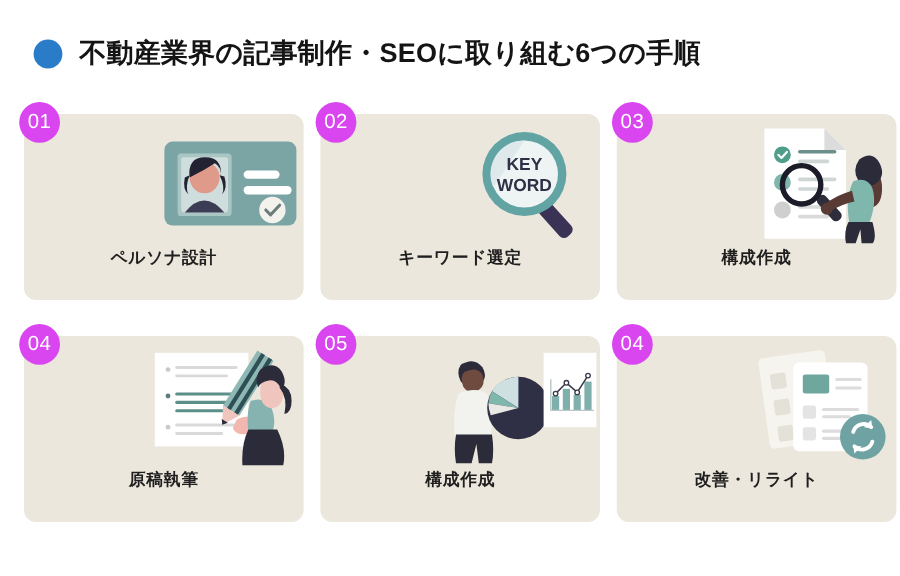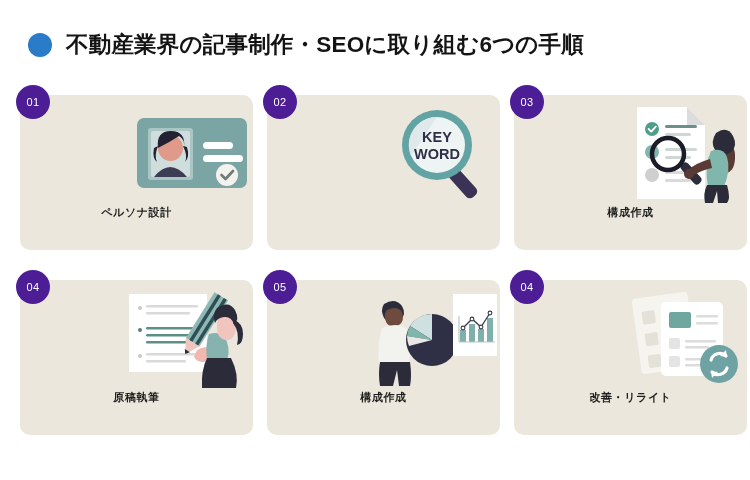--- a/index.html
+++ b/index.html
@@ -64,44 +64,44 @@
     align-items: center;
   }
 
   .badge {
     position: absolute;
     left: -4px;
     top: -10px;
     width: 34px;
     height: 34px;
     border-radius: 50%;
-    background: #4c1d95;
+    background: #d946ef;
     color: #ffffff;
-    font-size: 11px;
+    font-size: 17px;
     font-weight: 500;
     display: flex;
     align-items: center;
     justify-content: center;
     z-index: 3;
     letter-spacing: 0.4px;
   }
 
   .art {
     height: 110px;
     width: 100%;
     display: flex;
     align-items: center;
     justify-content: flex-end;
     padding-top: 6px;
     box-sizing: border-box;
   }
   .art svg { display: block; }
 
   .card-label {
-    font-size: 11px;
+    font-size: 14px;
     font-weight: bold;
     color: #1f1f1f;
     letter-spacing: 0.6px;
     text-align: right;
     line-height: 1;
     margin-top: 2px;
   }
 </style>
 </head>
 <body>
@@ -139,20 +139,21 @@
     <div class="art">
       <svg width="110" height="96" viewBox="0 0 110 96">
         <rect x="66" y="62" width="13" height="34" rx="5" fill="#3a3356" transform="rotate(-42 72 78)"></rect>
         <circle cx="47" cy="40" r="35" fill="#62a3a3"></circle>
         <circle cx="47" cy="40" r="28" fill="#eef3f4"></circle>
         <path d="M47 12 a28 28 0 0 0 -26 39 z" fill="#dfe9ec"></path>
         <text x="47" y="37" text-anchor="middle" font-family="'Liberation Sans', sans-serif" font-size="14.5" font-weight="bold" fill="#2f3045">KEY</text>
         <text x="47" y="54" text-anchor="middle" font-family="'Liberation Sans', sans-serif" font-size="14.5" font-weight="bold" fill="#2f3045">WORD</text>
       </svg>
     </div>
+    <div class="card-label">キーワード選定</div>
   </div>
 
   <div class="card">
     <div class="badge">03</div>
     <div class="art">
       <svg width="124" height="100" viewBox="0 0 124 100">
         <path d="M14 4 h50 l18 18 v74 h-68 z" fill="#ffffff"></path>
         <path d="M64 4 l18 18 h-18 z" fill="#dcdcdc"></path>
         <circle cx="29" cy="26" r="7" fill="#4f9e8a"></circle>
         <path d="M25.6 26 l2.6 2.6 l4.6 -5" stroke="#ffffff" stroke-width="1.8" fill="none" stroke-linecap="round" stroke-linejoin="round"></path>

